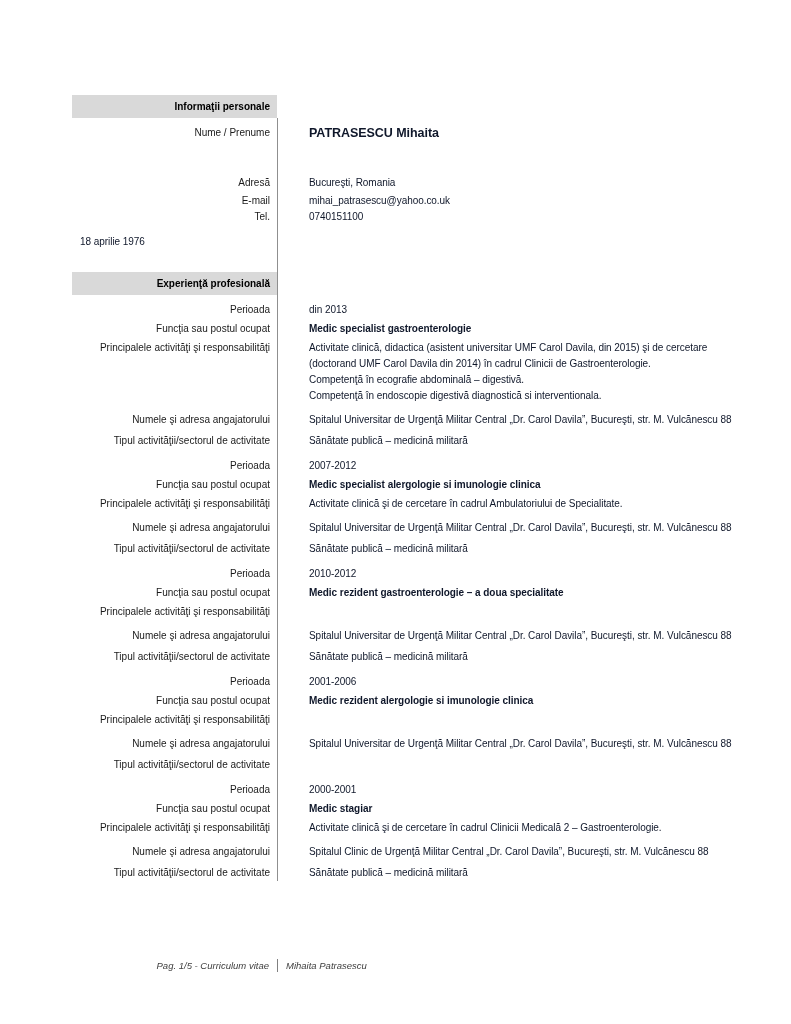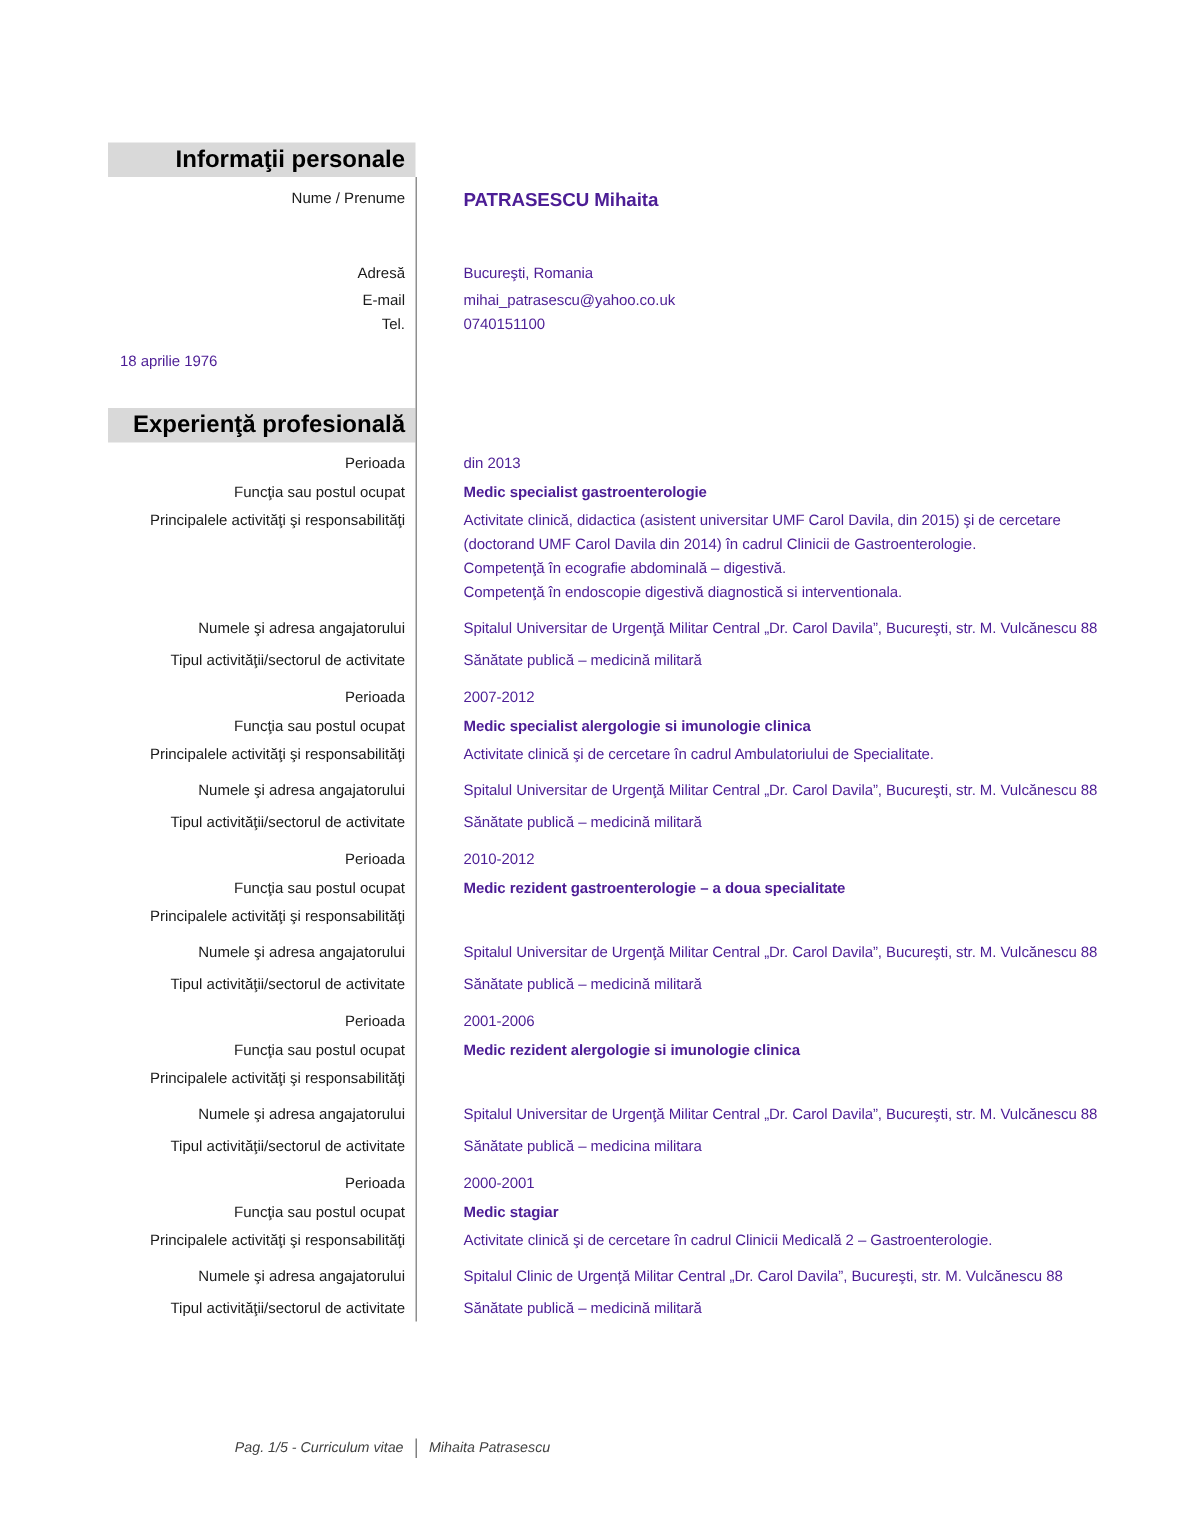--- a/index.html
+++ b/index.html
@@ -23,21 +23,21 @@
     width: 676px;
   }
   .section-bar {
     width: 205px;
     height: 23px;
     background: var(--section-bar-bg, #d9d9d9);
     box-sizing: border-box;
     padding-right: 7px;
     text-align: right;
     font-weight: 700;
-    font-size: 16px;
+    font-size: 10px;
     line-height: 23px;
     color: #000000;
   }
   .section-bar.experience { margin-top: 22px; }
   .line-region { position: relative; }
   .vline {
     position: absolute;
     left: 205px;
     top: 0;
     bottom: 0;
@@ -56,21 +56,21 @@
     white-space: nowrap;
     overflow: hidden;
     color: #1a1a1a;
   }
   .value {
     flex: 1;
     padding-left: 8px;
     font-size: 10px;
     line-height: 16px;
     letter-spacing: -0.05px;
-    color: #4c1d95;
+    color: #0f172a;
     min-height: 16px;
   }
   .value.b { font-weight: 700; }
   .value.pre { white-space: pre-line; }
   .value.name { font-size: 12.5px; font-weight: 700; }
   .row-name { margin-bottom: 7px; }
   .row-address { margin-bottom: 2px; margin-top: 34px; }
   .row-email { margin-bottom: 0; }
   .row-tel { margin-bottom: 9px; }
   .entry { margin-bottom: 9px; }
@@ -222,21 +222,20 @@
           <div class="row row-activities">
             <div class="label">Principalele activităţi şi responsabilităţi</div>
             <div class="value pre"></div>
           </div>
           <div class="row row-employer">
             <div class="label">Numele şi adresa angajatorului</div>
             <div class="value">Spitalul Universitar de Urgenţă Militar Central „Dr. Carol Davila”, Bucureşti, str. M. Vulcănescu 88</div>
           </div>
           <div class="row row-sector">
             <div class="label">Tipul activităţii/sectorul de activitate</div>
-            <div class="value">Sănătate publică – medicina militara</div>
           </div>
         </div>
 
         <div class="entry">
           <div class="row row-period">
             <div class="label">Perioada</div>
             <div class="value">2000-2001</div>
           </div>
           <div class="row row-position">
             <div class="label">Funcţia sau postul ocupat</div>

